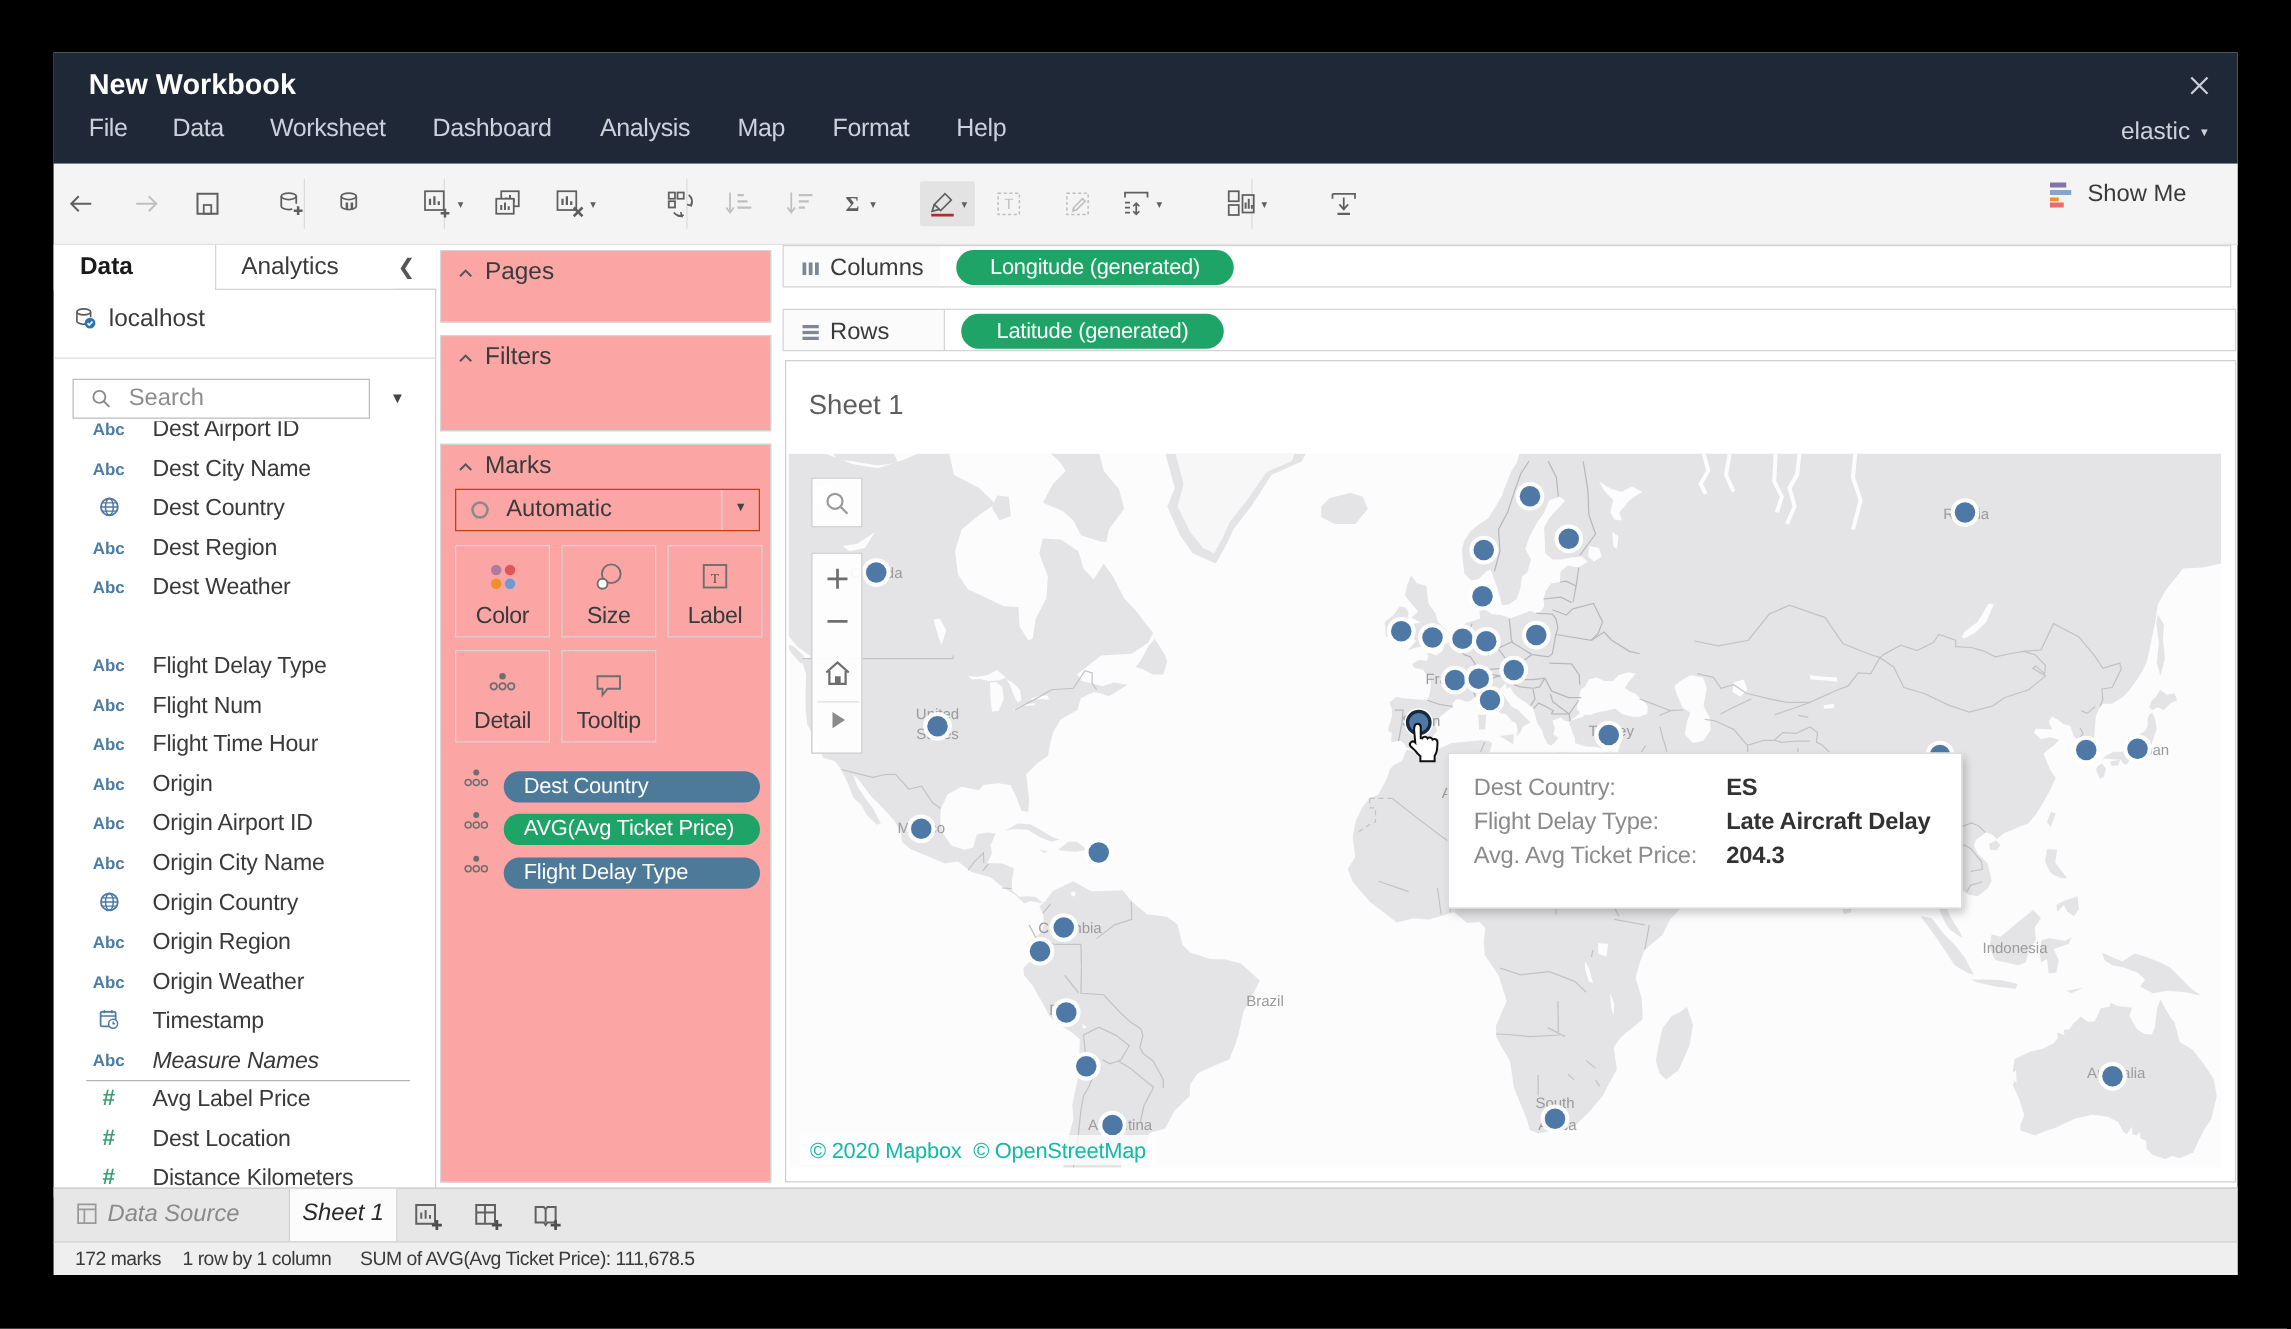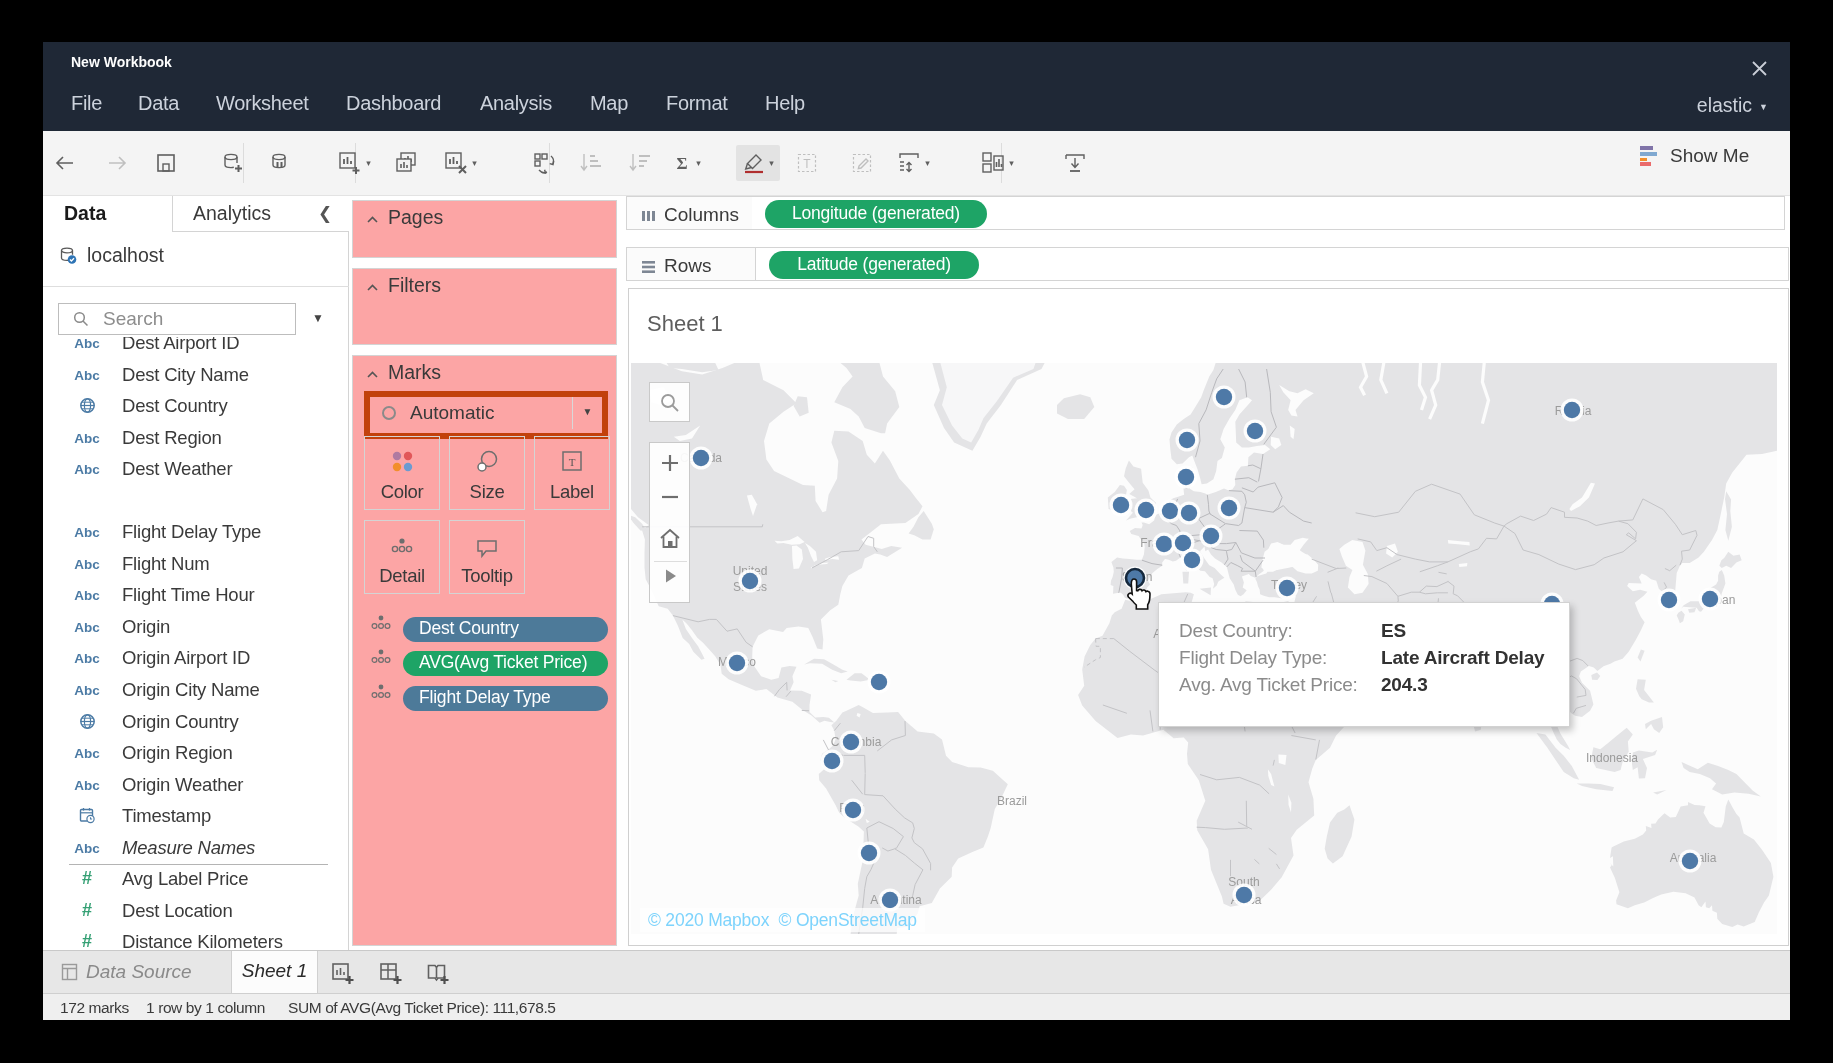--- a/index.html
+++ b/index.html
@@ -1,18 +1,18 @@
 <!DOCTYPE html>
 <html><head><meta charset="utf-8"><style>
 * { margin:0; padding:0; box-sizing:border-box; }
 body { width:1833px; height:1063px; background:#000; position:relative; overflow:hidden;
   font-family:"Liberation Sans", sans-serif; -webkit-font-smoothing:antialiased; }
 #win { position:absolute; left:43px; top:42px; width:1747px; height:978px; background:#fff; }
 #hdr { position:absolute; left:0; top:0; width:100%; height:89px; background:#1f2836; }
-#hdr .title { position:absolute; left:28px; top:12px; font-size:14px; font-weight:bold; color:#fdfdfd; }
+#hdr .title { position:absolute; left:28px; top:12px; font-size:23px; font-weight:bold; color:#fdfdfd; }
 #hdr .x { position:absolute; right:22px; top:15px; color:#c8cdd6; font-size:22px; }
 .menu { position:absolute; top:50px; font-size:20px; color:#ccd2dc; letter-spacing:-0.3px; }
 #elastic { position:absolute; right:22px; top:52px; font-size:19.5px; color:#ccd2dc; }
 #elastic .car { font-size:9px; position:relative; top:-2px; margin-left:7px; }
 #toolbar { position:absolute; left:0; top:89px; width:100%; height:65px; background:#f4f4f4; border-bottom:1px solid #e3e3e3; }
 .tbi { position:absolute; top:14px; height:36px; display:flex; align-items:center; justify-content:center; }
 .tarr { font-size:9px; color:#5f5f5f; margin-left:3px; }
 .tdiv { position:absolute; top:12px; height:40px; border-left:1px solid #dcdcdc; }
 
 #dpanel { position:absolute; left:43px; top:196px; width:306px; height:762px; background:#fff; border-right:1px solid #d4d4d4; }
@@ -31,21 +31,21 @@
 .fi.abc { color:#4c7ba5; font-size:13.5px; font-weight:bold; top:8px; }
 .fi.tf { color:#4c7ba5; font-size:13px; font-weight:bold; top:8px; }
 .fi.num { color:#35a074; font-size:18px; font-weight:bold; top:4px; }
 .fname { position:absolute; left:79px; top:4px; font-size:18.5px; color:#3a3a3a; letter-spacing:-0.2px; }
 
 #mpanel { position:absolute; left:352px; top:196px; width:266px; height:762px; background:#fff; }
 .shelfbox { position:absolute; border:1px solid #d4d4d4; background:#fca5a5; }
 .shelfhdr { position:absolute; left:14px; top:5px; font-size:19.5px; color:#3a3a3a; }
 .chev { display:inline-block; width:11px; height:7px; margin-right:10px; }
 
-#automatic { position:absolute; left:11px; top:35px; width:244px; height:48px; border:6px solid #c2410c; font-size:19px; color:#3a3a3a; }
+#automatic { position:absolute; left:11px; top:35px; width:244px; height:34px; border:1px solid #c2410c; font-size:19px; color:#3a3a3a; }
 #automatic .circ { position:absolute; left:12px; top:9px; width:14px; height:14px; border:2px solid #8a8a8a; border-radius:50%; }
 #automatic .lbl { position:absolute; left:40px; top:5px; }
 #automatic .dd { position:absolute; right:0; top:0; width:30px; height:32px; border-left:1px solid #d8d8d8; text-align:center; padding-top:9px; font-size:10px; color:#444; }
 .mbtn { position:absolute; width:76px; height:74px; border:1px solid #d4d4d4; text-align:center; font-size:18.5px; color:#3a3a3a; }
 .mbtn .cap { position:absolute; bottom:6px; width:100%; letter-spacing:-0.3px; }
 .mpill { position:absolute; left:50px; height:25px; border-radius:12.5px; color:#fff; font-size:17.5px; padding:1px 0 0 16px; width:205px; letter-spacing:-0.2px; }
 .ooo { position:absolute; left:17px; width:22px; height:18px; }
 
 .shelflabel { position:absolute; background:#fbfbfb; border:1px solid #d4d4d4; font-size:19px; color:#3a3a3a; }
 .shelfrow { position:absolute; background:#fff; border:1px solid #d4d4d4; border-left:none; }
@@ -716,21 +716,21 @@
       <path d="M3 11 L12 3 L21 11" fill="none" stroke="#6e6e6e" stroke-width="1.8"></path>
       <path d="M5.5 9.5 V20 h13 V9.5" fill="none" stroke="#6e6e6e" stroke-width="1.8"></path>
       <rect x="10" y="14" width="4.5" height="6" fill="#6e6e6e"></rect>
     </svg>
  <div style="position:absolute;left:4px;top:118px;width:33px;border-top:1px solid #ddd"></div>
  <svg width="16" height="16" viewBox="0 0 16 16" style="position:absolute;left:13px;top:125px">
       <path d="M3 1.5 L13 8 L3 14.5 Z" fill="#8a8a8a"></path>
     </svg>
 </div>
 
-<div style="position:absolute;left:640px;top:908px;height:24px;background:rgba(255,255,255,.75);padding:2px 8px;font-size:17.5px;color:#7dd3fc;letter-spacing:-0.2px">© 2020 Mapbox &nbsp;© OpenStreetMap</div>
+<div style="position:absolute;left:640px;top:908px;height:24px;background:rgba(255,255,255,.75);padding:2px 8px;font-size:17.5px;color:#14b8a6;letter-spacing:-0.2px">© 2020 Mapbox &nbsp;© OpenStreetMap</div>
 
 <div id="ttip">
     <table style="margin:14px 0 0 20px;border-spacing:0">
 <tbody>
         <tr>
           <td class="lab" style="width:202px">Dest Country:</td>
           <td class="val">ES</td>
         </tr>
 <tr>
           <td class="lab">Flight Delay Type:</td>

